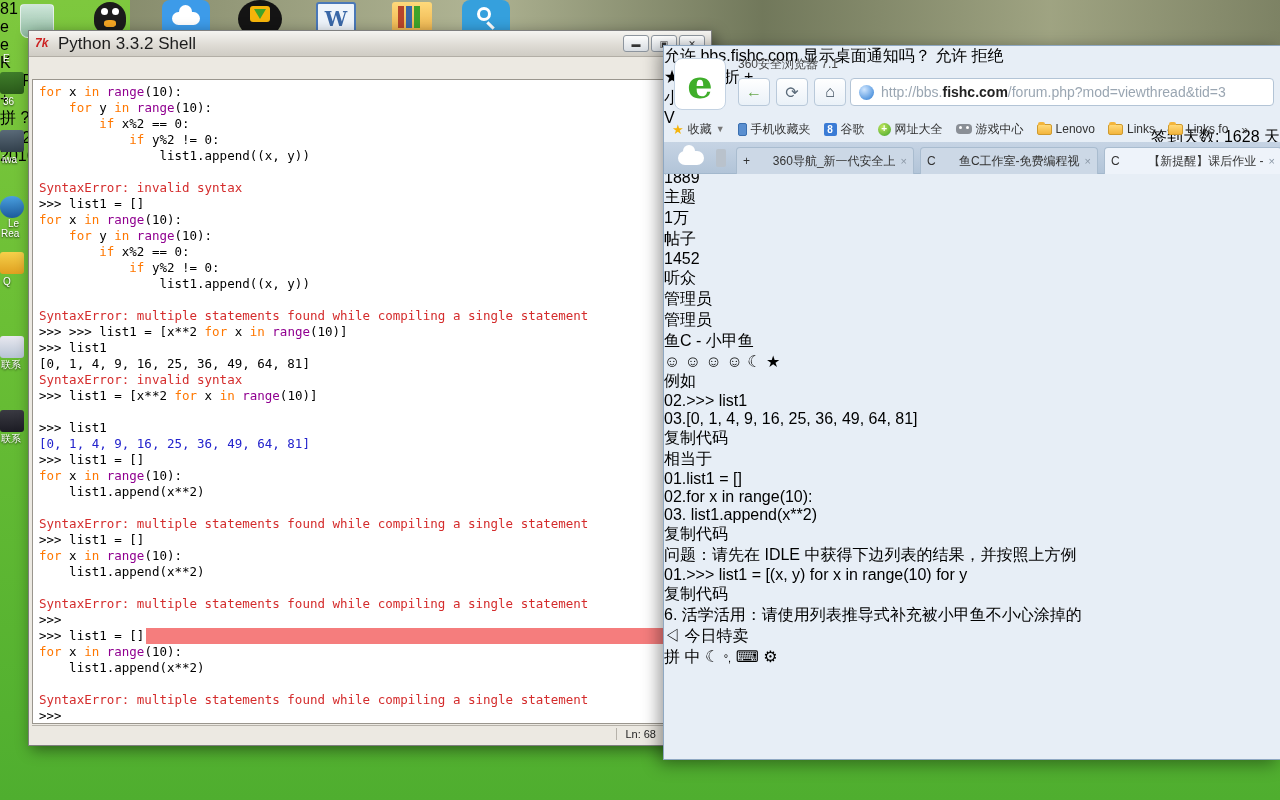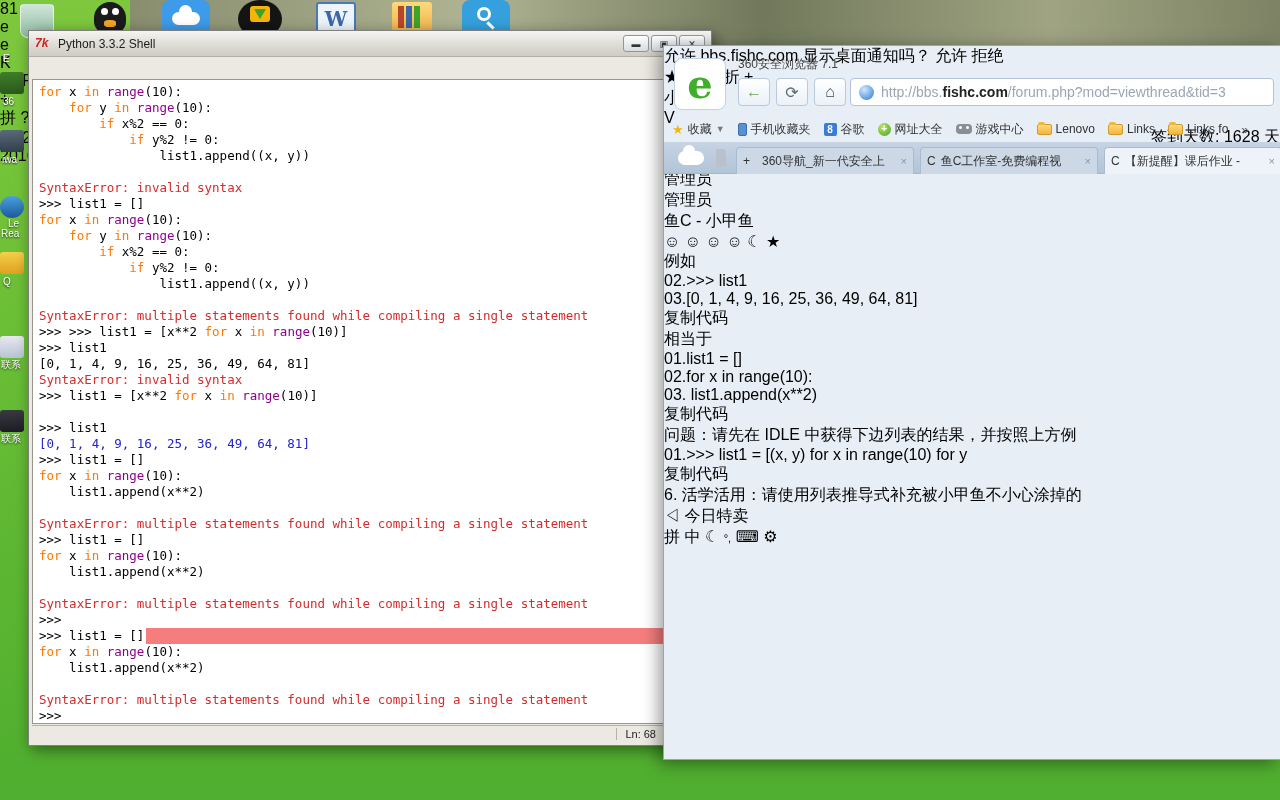--- a/index.html
+++ b/index.html
@@ -12,21 +12,21 @@
   .dt-icon { position:absolute; border-radius:6px; }
   .dt-label { position:absolute; color:#fff; font-size:10px; text-shadow:0 1px 2px rgba(0,0,0,.8); }
   .sliver { position:absolute; left:0; width:24px; height:22px; border-radius:3px; }
 
   
   .idle { position:absolute; left:28px; top:30px; width:684px; height:716px;
     background:#ece9e2; border:1px solid #7f7f7f; box-shadow:3px 4px 14px rgba(0,0,0,.45); }
   .idle-title { height:26px; background:linear-gradient(180deg,#f5f4f1,#dddad3 60%,#cfccc4);
     border-bottom:1px solid #b2aea6; display:flex; align-items:center; padding:0 6px; }
   .tk-ico { width:17px; height:15px; color:#c22; font-weight:bold; font-size:12px; font-style:italic; margin-right:6px; }
-  .idle-title-text { font-size:12px; color:#1c1c1c; flex:0 0 auto; }
+  .idle-title-text { font-size:17px; color:#1c1c1c; flex:0 0 auto; }
   .win-btns { margin-left:auto; display:flex; gap:2px; }
   .win-btn { width:26px; height:17px; border:1px solid #8d959e; border-radius:3px;
     background:linear-gradient(180deg,#fdfdfd,#d8dde2); font-size:9px; color:#333;
     display:flex; align-items:center; justify-content:center; }
   .idle-menu { height:21px; background:#f2f0ea; border-bottom:1px solid #c9c5bc; display:flex; align-items:center; padding-left:4px; }
   .mi { font-size:12px; color:#222; padding:0 8px; }
   .mi::first-letter { text-decoration:underline; }
   .idle-body { position:absolute; left:3px; right:3px; top:48px; bottom:21px; background:#fff;
     border:1px solid #9a968e; overflow:hidden; padding:4px 6px;
     font-family:"DejaVu Sans Mono",monospace; font-size:12.5px; line-height:16px; }
@@ -66,21 +66,21 @@
   .bm-folder::before { content:""; position:absolute; top:-3px; left:0; width:7px; height:3px; background:#f3b53c; border-radius:2px 2px 0 0; }
   .bm-more { color:#555; font-size:13px; }
   .b-tabs { position:absolute; left:0; top:96px; right:0; height:32px;
     background:linear-gradient(180deg,#c6d4e4,#b2c4d8); border-bottom:1px solid #a3b8cd; }
   .cloud-ic { position:absolute; left:14px; top:9px; width:26px; height:14px; background:#fff; border-radius:8px; }
   .cloud-ic::before { content:""; position:absolute; left:5px; top:-6px; width:12px; height:12px; background:#fff; border-radius:50%; }
   .phone-ic { position:absolute; left:52px; top:7px; width:10px; height:18px; background:#b9c2cc; border-radius:2px; }
   .tab { position:absolute; top:5px; height:27px; width:178px; background:#ccd8e6; border:1px solid #a9bccf; border-bottom:none;
     border-radius:4px 4px 0 0; display:flex; align-items:center; padding:0 6px; gap:5px; font-size:12px; color:#333; }
   .tab.active { background:#eef3fa; }
-  .tab .t-label { white-space:nowrap; overflow:hidden; flex:1; }
+  .tab .t-label { white-space:nowrap; overflow:hidden; flex:1;text-align:right; }
   .tab .t-close { color:#8a97a5; font-size:11px; }
   .t-ico-360 { width:14px; height:14px; border-radius:50%; background:radial-gradient(circle at 35% 30%,#ffe95a,#8fc javascript}
   .t-ico-360 { width:14px; height:14px; border-radius:50%; background:radial-gradient(circle at 35% 30%,#ffe95a,#7fb32a); color:#fff; font-size:10px; font-weight:bold; text-align:center; line-height:14px; flex:0 0 auto; }
   .t-ico-c { width:14px; height:14px; border-radius:3px; background:#3fae2a; color:#fff; font-size:10px; font-weight:bold; text-align:center; line-height:14px; flex:0 0 auto; }
   .b-notif { position:absolute; left:0; top:129px; right:0; height:44px; background:#fcf6d9; border-bottom:1px solid #e6dbaa;
     display:flex; align-items:center; }
   .bubble { width:17px; height:13px; background:#555; border-radius:2px; margin-left:22px; position:relative; }
   .bubble::after { content:""; position:absolute; left:3px; bottom:-4px; border:4px solid transparent; border-top-color:#555; border-left-width:2px; border-right-width:2px; }
   .notif-text { font-size:13px; color:#333; margin-left:14px; }
   .notif-btn { width:46px; height:27px; background:linear-gradient(180deg,#fff,#f0f0f0); border:1px solid #999; border-radius:3px;
@@ -386,20 +386,34 @@
       <div class="av-glass2"></div>
     </div>
     <div class="pf-line" style="top:192px;text-align:right;">签到天数: 1628 天</div>
     <div class="pf-line" style="top:214px;">[LV.Master]伴坛终老</div>
     <div class="medals">
         <div class="medal-row"><span class="medal" style="background: rgb(58, 58, 58);"></span><span class="medal" style="background: rgb(201, 166, 106);"></span><span class="medal" style="background: rgb(121, 195, 240);"></span><span class="medal" style="background: rgb(244, 184, 207);"></span><span class="medal" style="background: rgb(232, 68, 60);"></span><span class="medal" style="background: rgb(142, 89, 216);"></span></div>
         <div class="medal-row"><span class="medal" style="background: rgb(31, 31, 31);"></span><span class="medal" style="background: rgb(88, 200, 90);"></span><span class="medal" style="background: rgb(154, 220, 244);"></span><span class="medal" style="background: rgb(231, 154, 208);"></span><span class="medal" style="background: rgb(245, 154, 34);"></span><span class="medal" style="background: rgb(122, 62, 208);"></span></div>
         <div class="medal-row"><span class="medal" style="background: rgb(168, 224, 57);"></span><span class="medal" style="background: rgb(176, 62, 213);"></span><span class="medal" style="background: rgb(231, 63, 57);"></span></div>
         <div class="medal-row"><span class="medal" style="background: rgb(229, 226, 57);"></span><span class="medal" style="background: rgb(225, 57, 213);"></span><span class="medal" style="background: rgb(240, 89, 39);"></span></div>
       </div>
+    <div class="pf-stats">
+      <div class="pf-stat">
+          <div class="v">1889</div>
+          <div class="l">主题</div>
+        </div>
+      <div class="pf-stat">
+          <div class="v">1万</div>
+          <div class="l">帖子</div>
+        </div>
+      <div class="pf-stat">
+          <div class="v">1452</div>
+          <div class="l">听众</div>
+        </div>
+    </div>
     <div class="pf-ribbon">管理员</div>
     <div class="pf-role">管理员</div>
     <div class="pf-group">鱼C - 小甲鱼</div>
     <div class="faces">
       <span class="face">☺</span>
       <span class="face">☺</span>
       <span class="face">☺</span>
       <span class="face">☺</span>
       <span class="moon">☾</span>
       <span class="star5">★</span>

